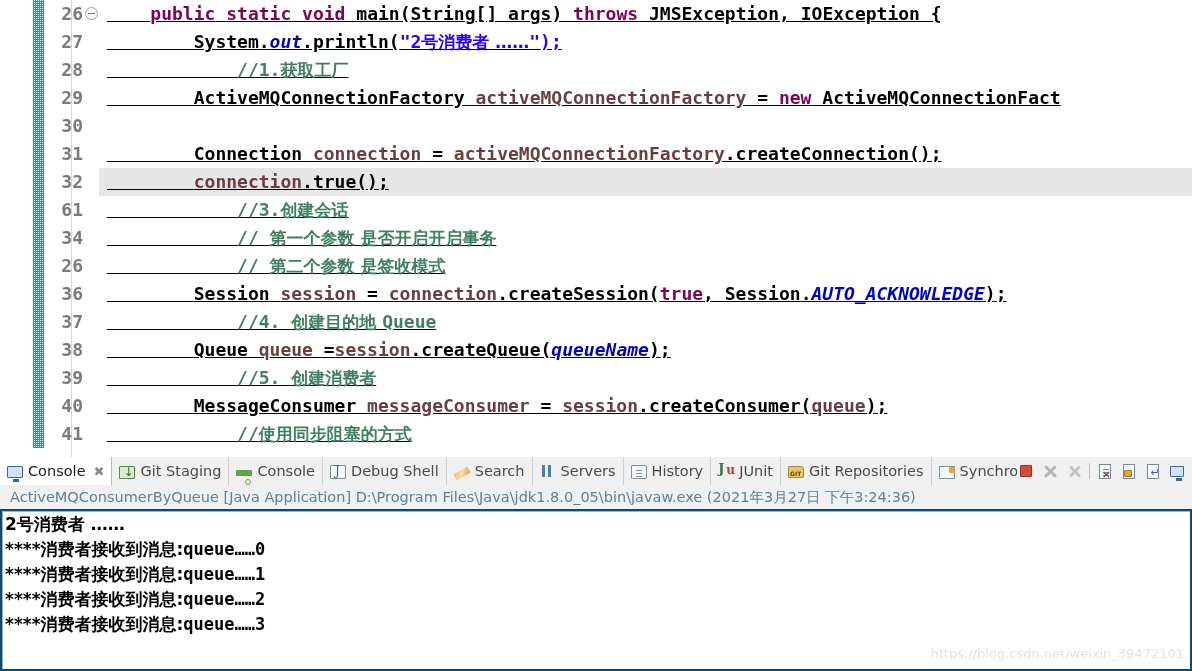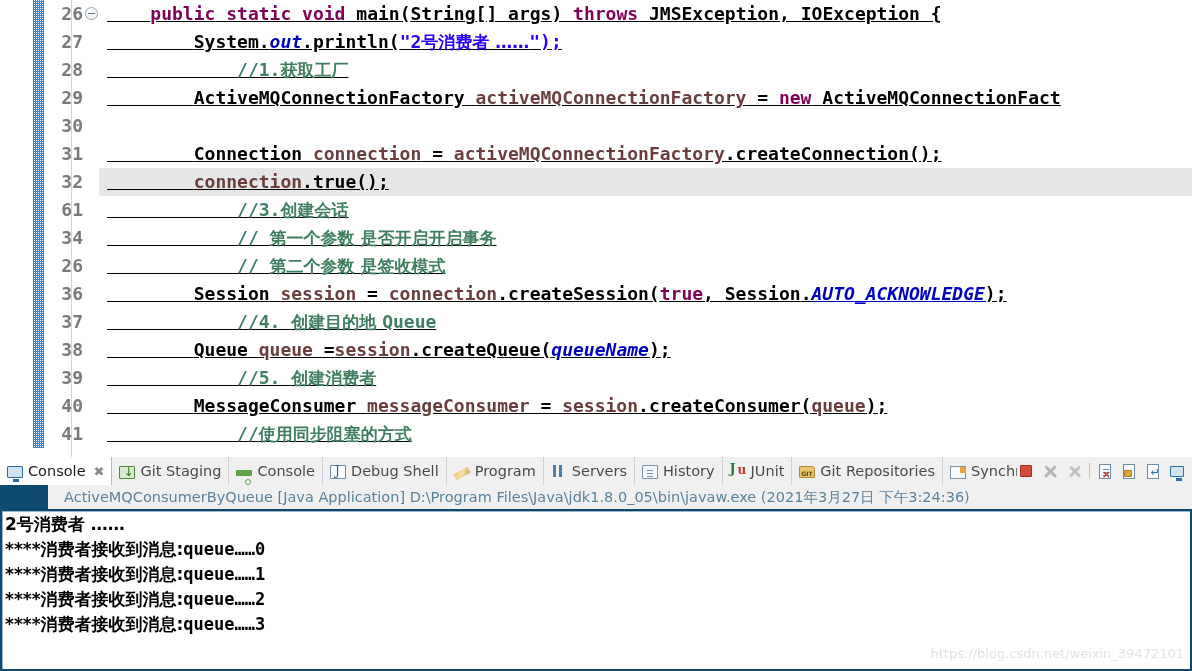--- a/index.html
+++ b/index.html
@@ -217,28 +217,27 @@
   .tb-lock { background:#f7fbfe; border:1.3px solid #6d8da8; width:12px; height:15px; margin:2px 3px; box-sizing:border-box; }
   .tb-lock::after { content:""; position:absolute; left:0px; bottom:1px; width:8px; height:7px; background:#e0a83a; border:1px solid #a87b1c; border-radius:1px; box-sizing:border-box; }
   .tb-pin { background:#f7fbfe; border:1.3px solid #6d8da8; width:12px; height:15px; margin:2px 3px; box-sizing:border-box; }
   .tb-pin::after { content:"\21b5"; position:absolute; right:-2px; bottom:-1px; font-size:11px; color:#2d6ca8; font-family:"DejaVu Sans",sans-serif; }
   .tb-display { background:#cfe3f5; border:1.3px solid #2d6ca8; width:14px; height:11px; margin:3px 2px; box-sizing:border-box; border-radius:1px; }
   .tb-display::after { content:""; position:absolute; left:5px; top:11px; width:6px; height:3px; background:#2d6ca8; }
 
   #launch-line {
     height: 24px;
     line-height: 24px;
-    padding-left: 16px;
+    padding-left: 10px;
     font-family: "DejaVu Sans", sans-serif;
     font-size: 14.5px;
     color: #5b8299;
     background: #f0f0f0;
     white-space: nowrap;
     overflow: hidden;
-    margin-left: 48px;
   }
   #console-out {
     position: absolute;
     left: 2px; top: 54px;
     right: 2px;
     bottom: 2px;
     background: #ffffff;
     border: 1px solid #9fb6c9;
     border-right: none;
     border-bottom: none;
@@ -308,21 +307,21 @@
         <div class="tab">
           <span class="ticon ic-progress"></span>
           <span class="tab-label">Console</span>
         </div>
         <div class="tab">
           <span class="ticon ic-debugshell"></span>
           <span class="tab-label">Debug Shell</span>
         </div>
         <div class="tab">
           <span class="ticon ic-search"></span>
-          <span class="tab-label">Program</span>
+          <span class="tab-label">Search</span>
         </div>
         <div class="tab">
           <span class="ticon ic-servers"></span>
           <span class="tab-label">Servers</span>
         </div>
         <div class="tab">
           <span class="ticon ic-history"></span>
           <span class="tab-label">History</span>
         </div>
         <div class="tab">

